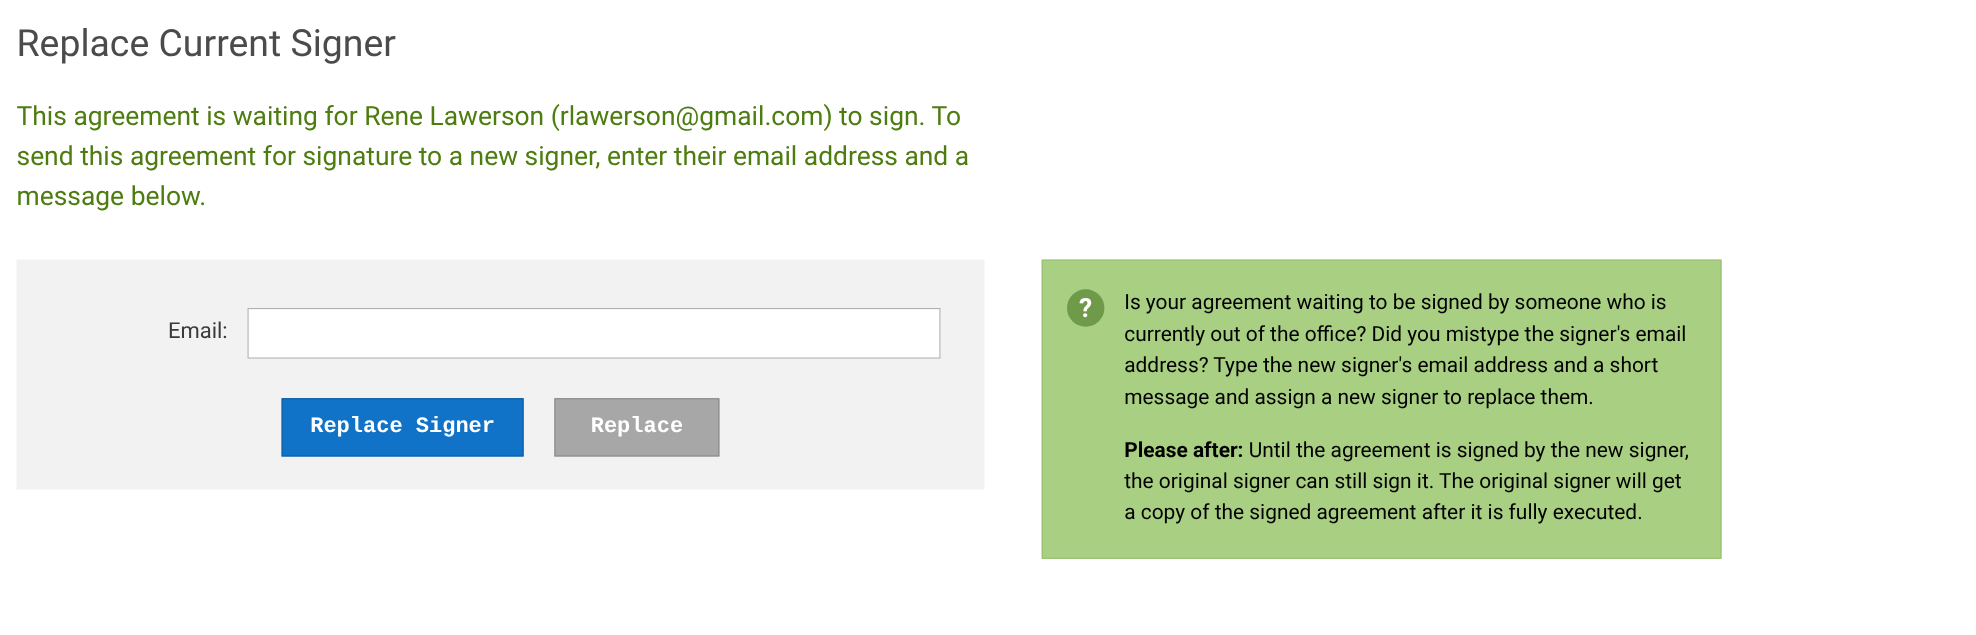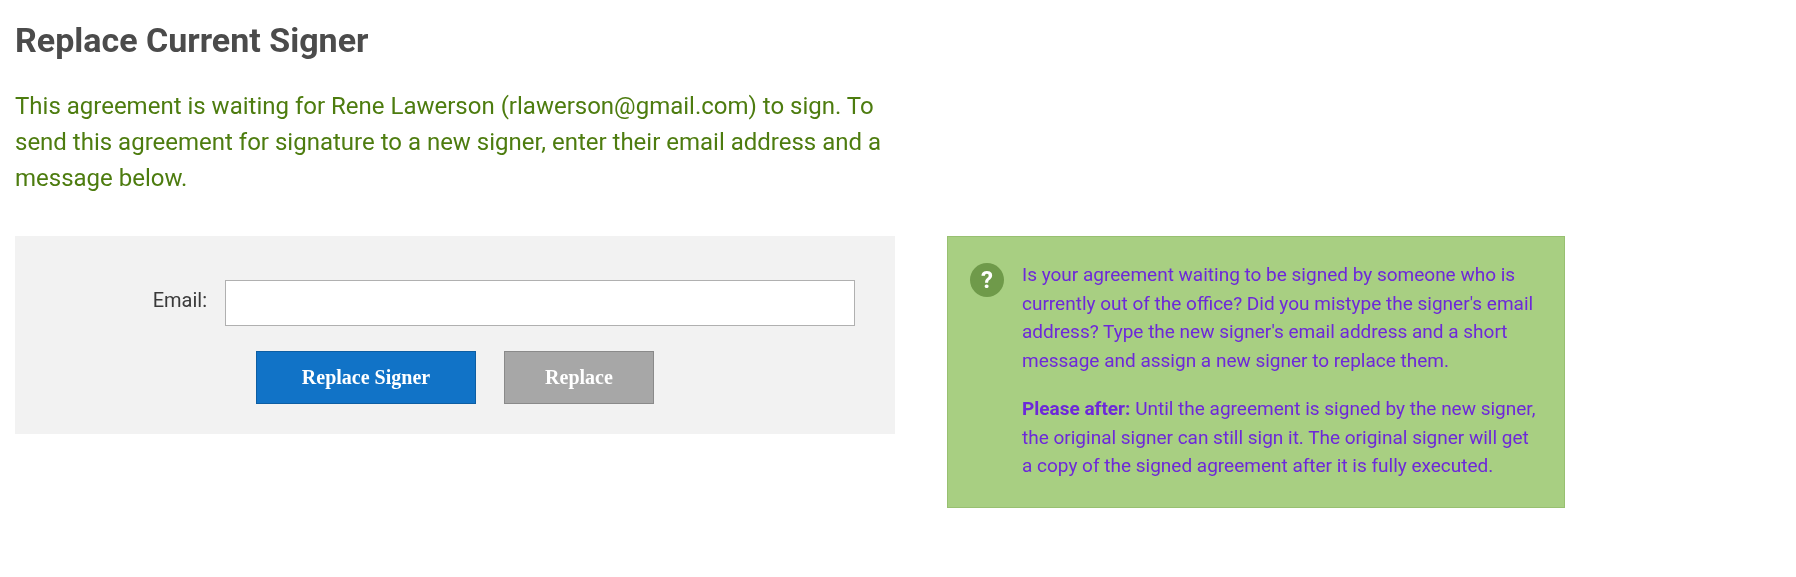--- a/index.html
+++ b/index.html
@@ -9,21 +9,21 @@
     }
     body {
       font-family: -apple-system, BlinkMacSystemFont, "Segoe UI", Roboto, Helvetica, Arial, sans-serif;
       background: #ffffff;
       color: #333333;
       padding: 20px 15px;
       width: 1796px;
     }
     .page-title {
       font-size: 34px;
-      font-weight: 700;
+      font-weight: 400;
       color: #4b4b4b;
       margin-bottom: 28px;
     }
     .description {
       font-size: 24px;
       color: #4d7c0f;
       line-height: 1.5;
       margin-bottom: 40px;
       max-width: 900px;
     }
@@ -33,21 +33,21 @@
       gap: 52px;
     }
     .form-panel {
       background: #f2f2f2;
       padding: 44px 40px 30px 40px;
       width: 880px;
     }
     .form-row {
       display: flex;
       align-items: flex-start;
-      margin-bottom: 25px;
+      margin-bottom: 36px;
     }
     .form-label {
       width: 170px;
       text-align: right;
       font-size: 20px;
       color: #3a3a3a;
       padding-right: 18px;
       padding-top: 8px;
     }
     .form-input {
@@ -72,21 +72,21 @@
       margin-top: 16px;
     }
     .btn {
       font-size: 20px;
       font-weight: 600;
       padding: 14px 0;
       border: 1px solid transparent;
       cursor: pointer;
       min-width: 150px;
       text-align: center;
-      font-family: Liberation Serif, serif;
+      font-family: Liberation Mono, monospace;
     }
     .btn-primary {
       background: #1173c7;
       color: #ffffff;
       border-color: #0d5ea3;
       min-width: 220px;
     }
     .btn-secondary {
       background: #a7a7a7;
       color: #ffffff;
@@ -110,21 +110,21 @@
       font-weight: 700;
       display: flex;
       align-items: center;
       justify-content: center;
       flex-shrink: 0;
       margin-right: 18px;
       margin-top: 2px;
     }
     .help-text {
       font-size: 19px;
-      color: #6d28d9;
+      color: #000000;
       line-height: 1.5;
     }
     .help-text p {
       margin-bottom: 20px;
     }
     .help-text p:last-child {
       margin-bottom: 0;
     }
     .help-text b {
       font-weight: 700;

